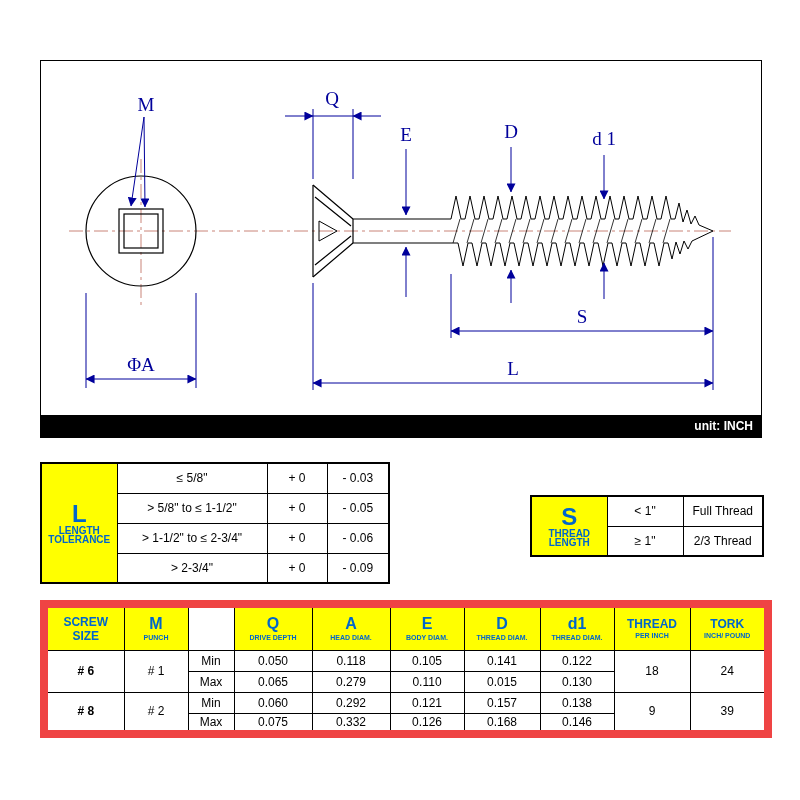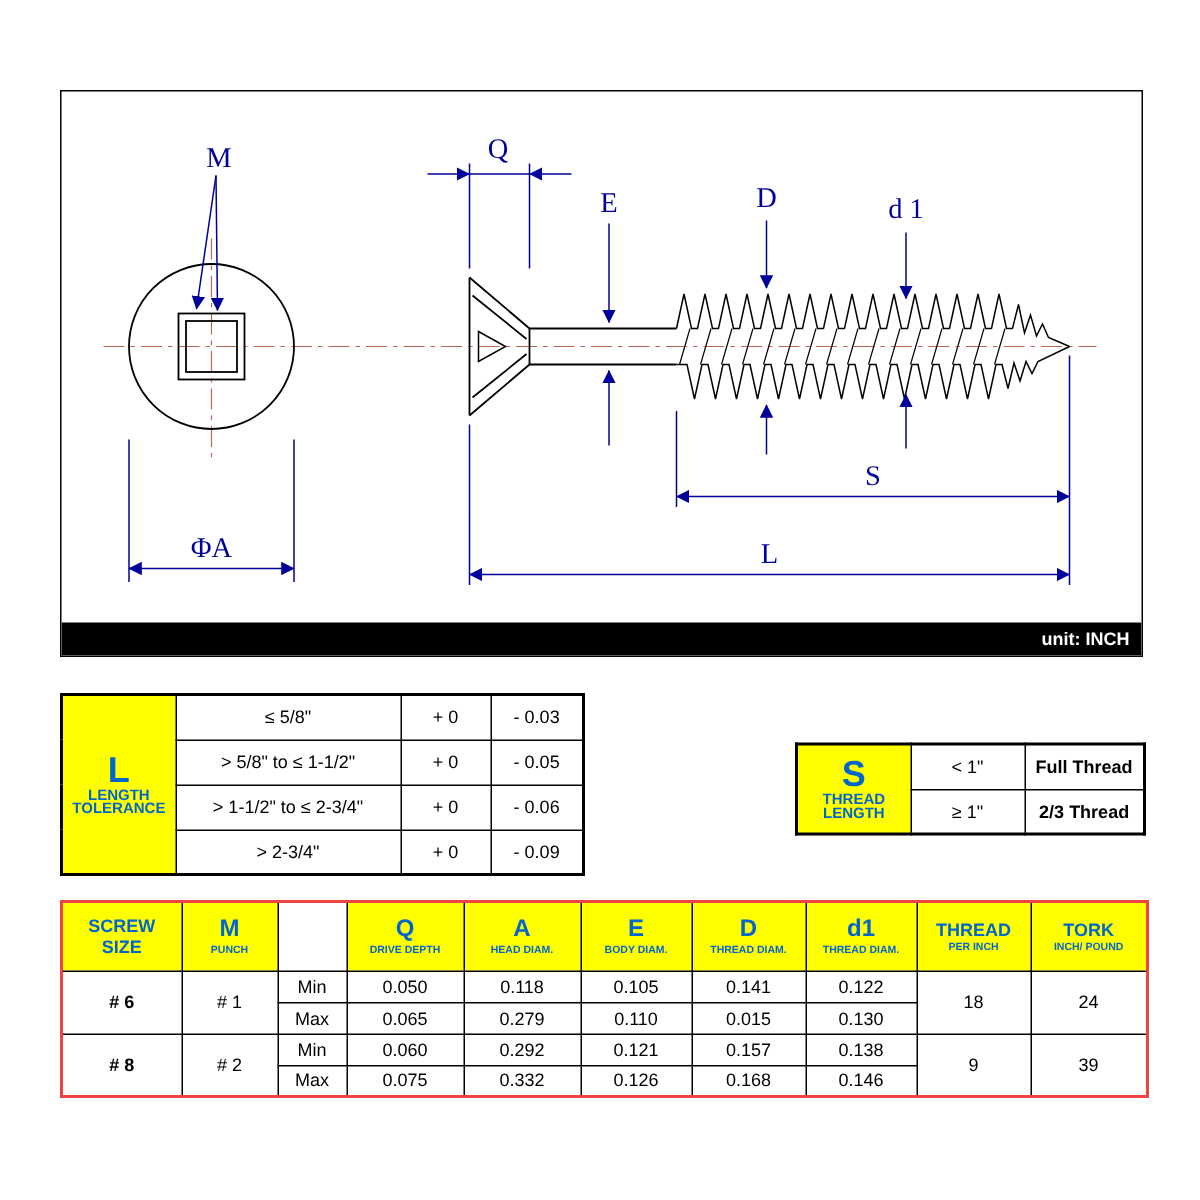--- a/index.html
+++ b/index.html
@@ -29,24 +29,24 @@
   .tol-table .plus{width:60px;}
   .tol-table .minus{width:62px;}
   .big-letter{font-size:24px;font-weight:bold;color:#0066cc;line-height:24px;}
   .tiny-label{font-size:10px;font-weight:bold;color:#0066cc;line-height:9px;}
 
   
   .thr-table{position:absolute;left:530px;top:495px;border:2px solid #000;}
   .thr-table td{height:30px;font-size:12px;}
   .thr-table .head-cell{width:76px;}
   .thr-table .cond{width:76px;}
-  .thr-table .val{width:80px;font-weight:bold;margin-left:44px;}
-
-  
-  .spec-table{position:absolute;left:40px;top:600px;border:2px solid #ef4444;}
+  .thr-table .val{width:80px;font-weight:normal;margin-left:44px;}
+
+  
+  .spec-table{position:absolute;left:40px;top:600px;border:8px solid #ef4444;}
   .spec-table th{height:46px;padding:1px;}
   .spec-table td{height:21px;font-size:12px;}
   .hdr-letter{font-size:16px;font-weight:bold;color:#0066cc;line-height:18px;}
   .hdr-word{font-size:12px;font-weight:bold;color:#0066cc;line-height:14px;}
   .hdr-sub{font-size:7px;font-weight:bold;color:#0066cc;line-height:9px;}
   .mm{font-size:11px;}
   .size-cell{font-weight:bold;}
 </style>
 </head>
 <body>

